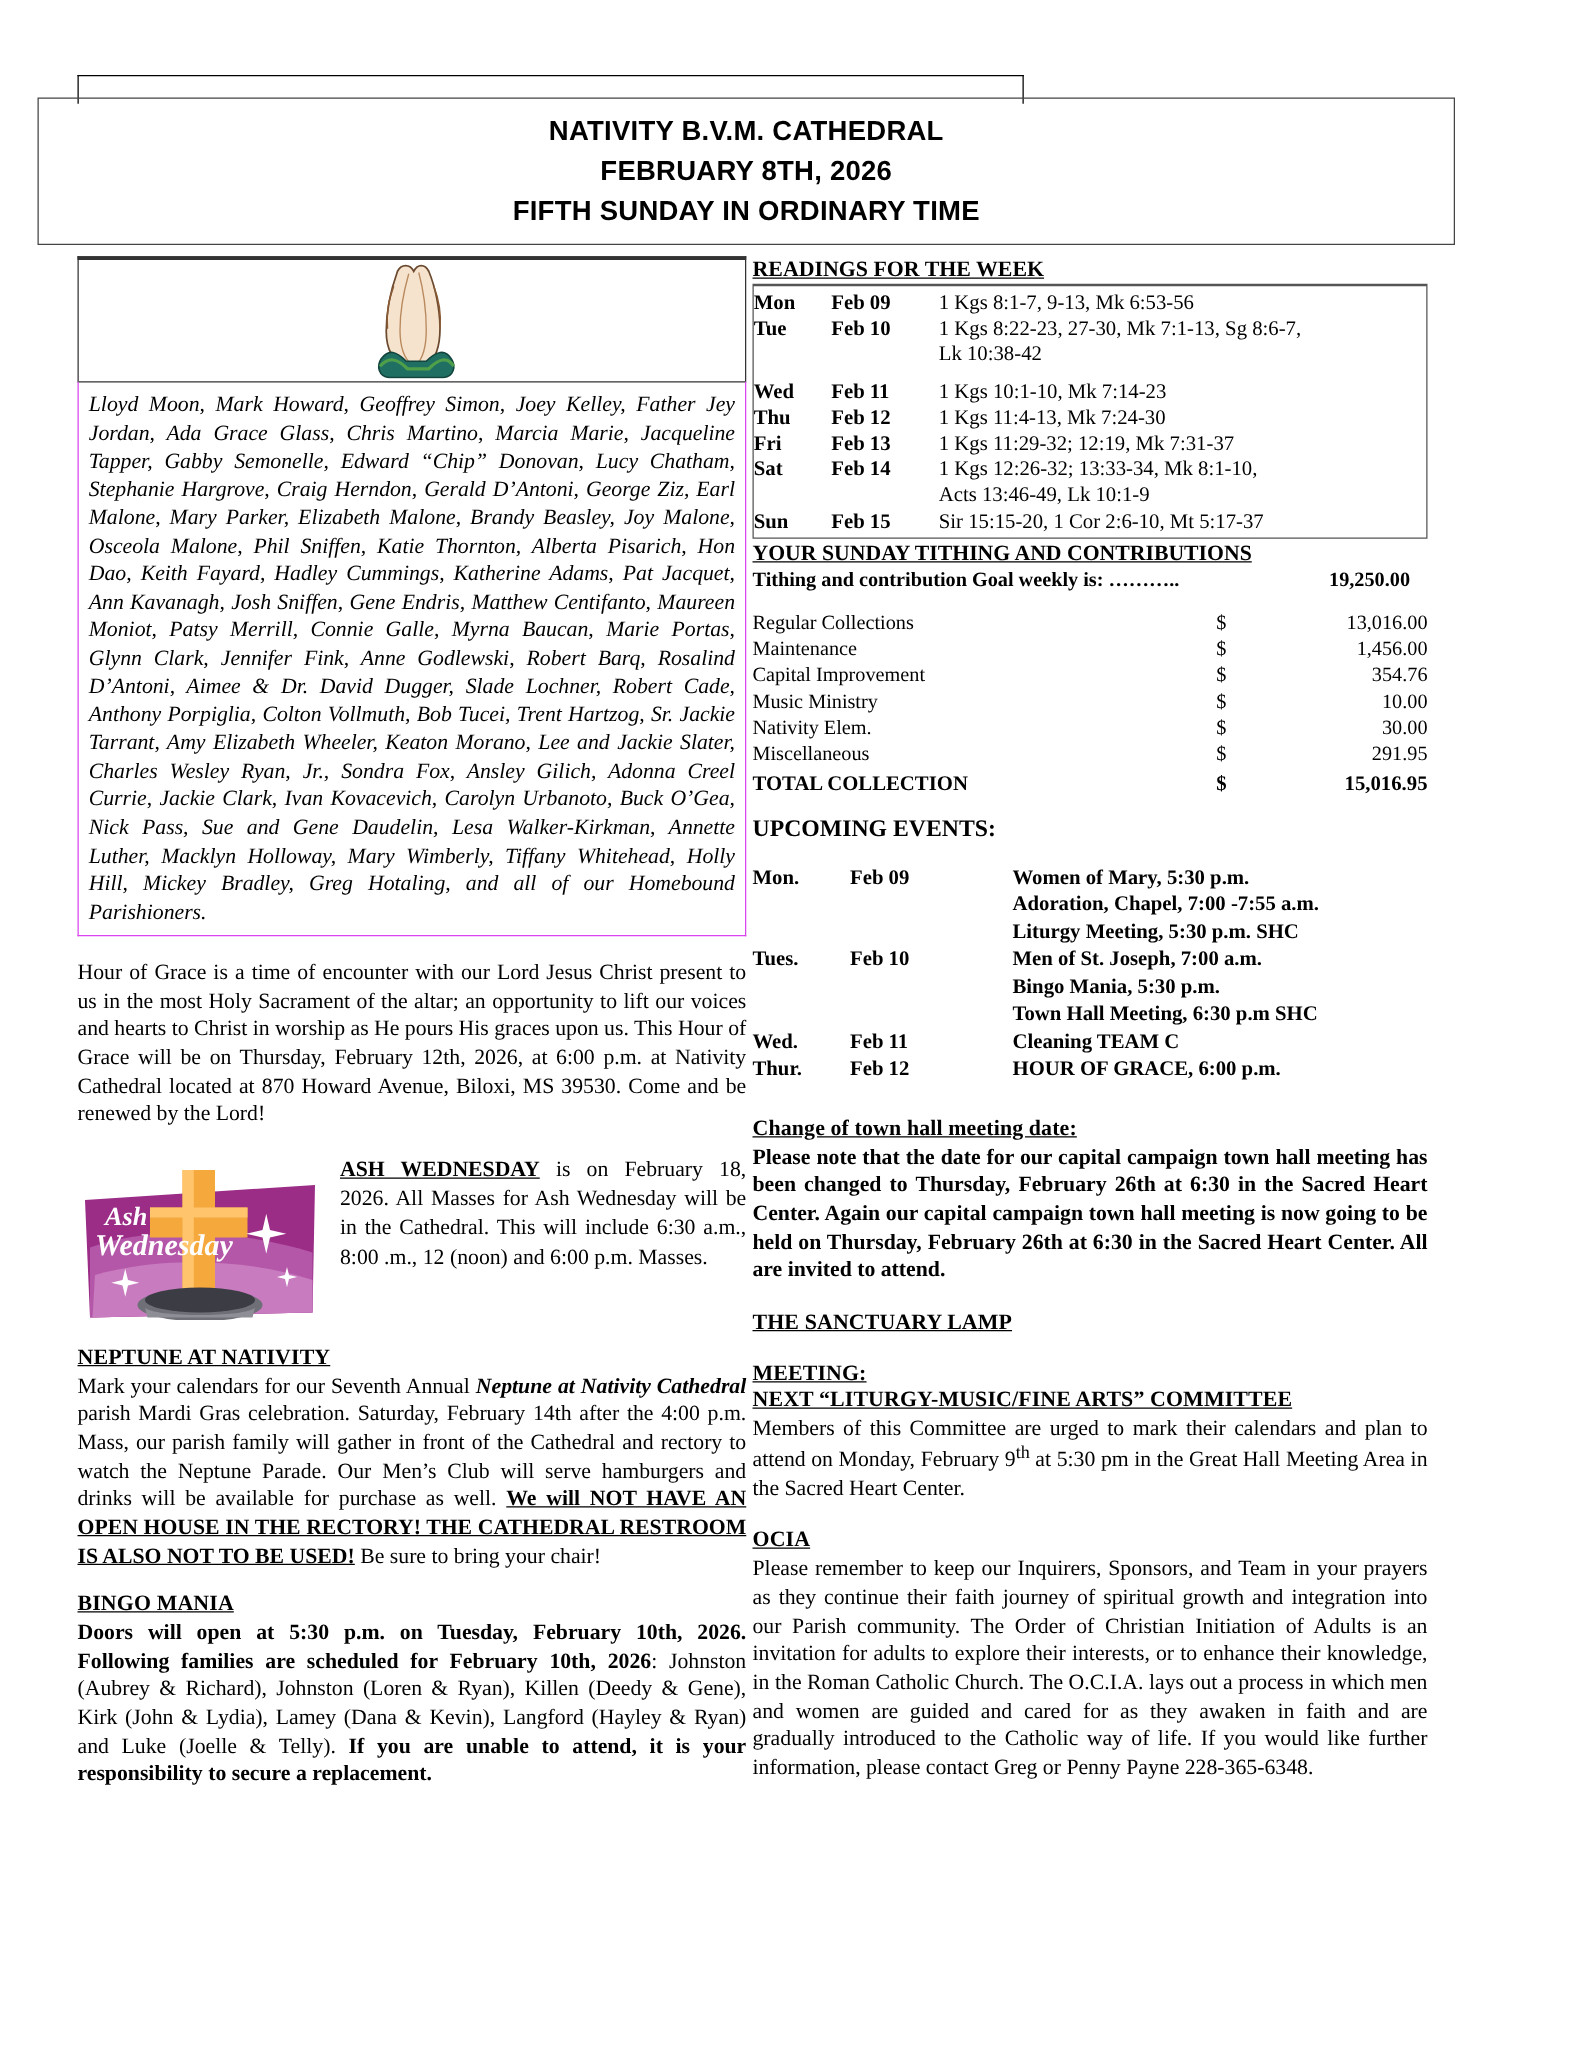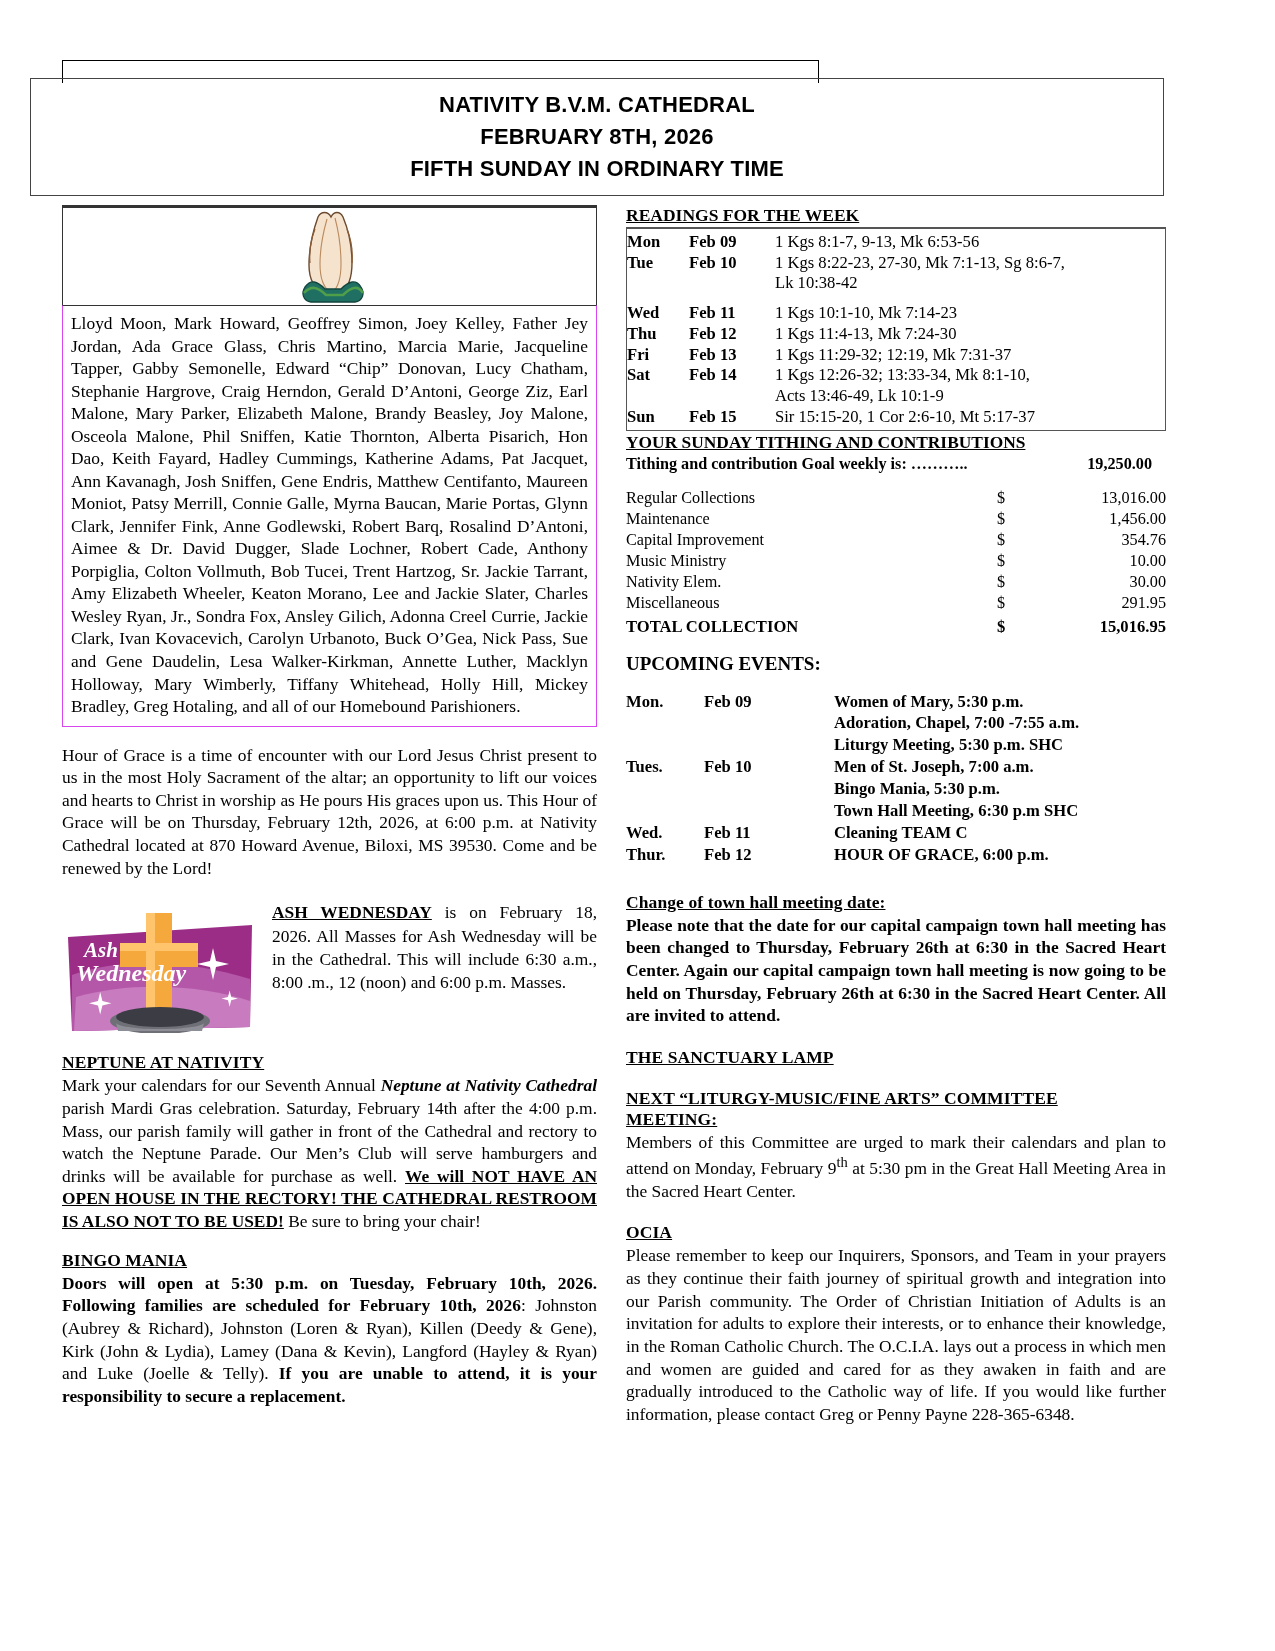--- a/index.html
+++ b/index.html
@@ -24,37 +24,38 @@
     display:flex; flex-direction:column; align-items:center; justify-content:center;
   }
   .header-box div {
     font-family:"Liberation Sans", sans-serif;
     font-weight:bold; font-size:22px; letter-spacing:.2px;
     line-height:1.45; text-align:right;
   }
 
   
   .col-left  { position:absolute; left:62px;  top:205px; width:535px; }
-  .col-right { position:absolute; left:626px; top:205px; width:540px; }
+  .col-right { position:absolute; left:602px; top:205px; width:540px; }
 
   
   .pray-img-wrap {
     border:1px solid #333; border-bottom:none;
     height:100px; box-sizing:border-box;
     display:flex; align-items:center; justify-content:center;
     position:relative;
   }
   .pray-img-wrap::before{
     content:""; position:absolute; left:-1px; right:-1px; top:-1px; height:3px; background:#333;
   }
   .hands { width:150px; height:94px; display:block; }
   .prayer-box {
     border:1px solid #d946ef; border-top:1px solid #333;
     padding:6px 8px 8px 8px;
     box-sizing:border-box;
+    font-style:italic;
   }
   .prayer-text {
     font-size:17.4px; line-height:1.295;
     text-align:justify; text-justify:inter-word;
     hyphens:none;
   }
 
   
   .sec { margin-top:17px; }
   .sec-title {
@@ -349,22 +350,22 @@
       <div class="body-t bold">Please note that the date for our capital campaign town hall meeting has been changed to Thursday, February 26th at 6:30 in the Sacred Heart Center. Again our capital campaign town hall meeting is now going to be held on Thursday, February 26th at 6:30 in the Sacred Heart Center. All are invited to attend.</div>
     </div>
 
     <div class="spacer-20"></div>
     <div>
       <div class="sec-title">THE SANCTUARY LAMP</div>
     </div>
 
     <div class="spacer-20"></div>
     <div>
+      <div class="sec-title">MEETING:</div>
       <div class="sec-title">NEXT “LITURGY-MUSIC/FINE ARTS” COMMITTEE</div>
-      <div class="sec-title">MEETING:</div>
       <div class="body-t"><span>Members of this Committee are urged to mark their calendars and plan to attend on Monday, February 9</span><sup>th</sup><span> at 5:30 pm in the Great Hall Meeting Area in the Sacred Heart Center.</span></div>
     </div>
 
     <div class="spacer-20"></div>
     <div>
       <div class="sec-title">OCIA</div>
       <div class="body-t">Please remember to keep our Inquirers, Sponsors, and Team in your prayers as they continue their faith journey of spiritual growth and integration into our Parish community.  The Order of Christian Initiation of Adults is an invitation for adults to explore their interests, or to enhance their knowledge, in the Roman Catholic Church.  The O.C.I.A. lays out a process in which men and women are guided and cared for as they awaken in faith and are gradually introduced to the Catholic way of life.  If you would like further information, please contact Greg or Penny Payne 228-365-6348.</div>
     </div>
 
   </div>

